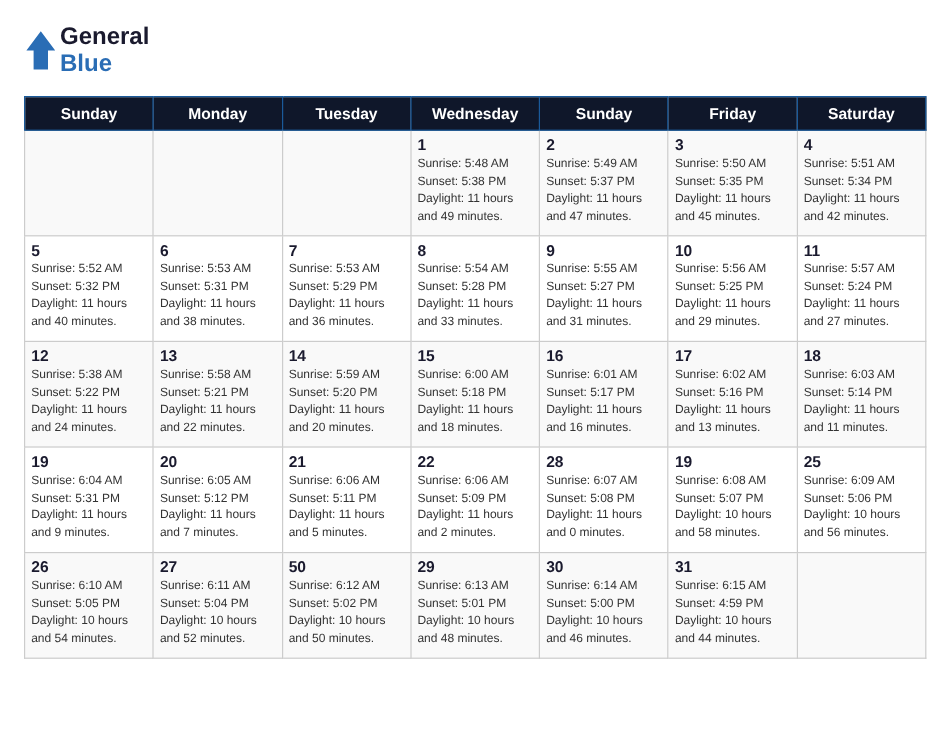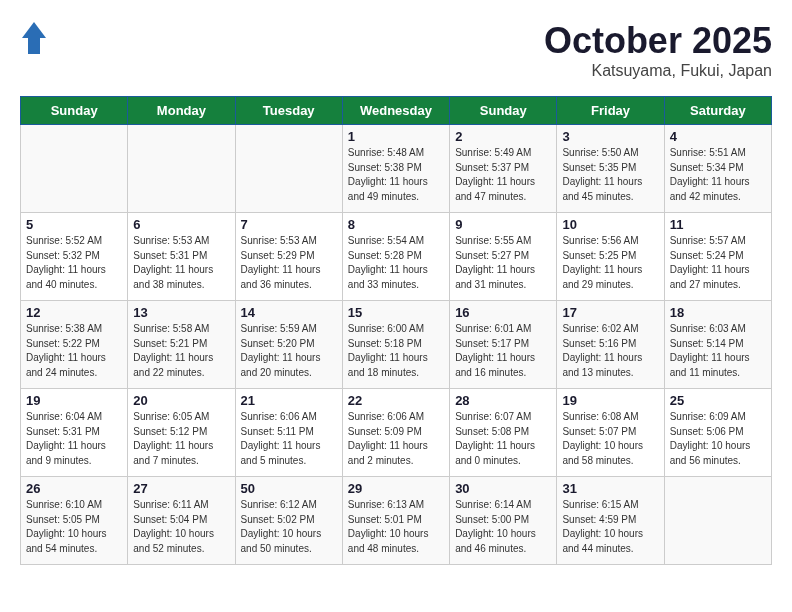--- a/index.html
+++ b/index.html
@@ -33,21 +33,21 @@
       font-size: 16px;
       color: #444;
       font-weight: normal;
     }
     table {
       width: 100%;
       border-collapse: collapse;
       table-layout: fixed;
     }
     thead tr th {
-      background: #15803d;
+      background: #0f172a;
       color: #fff;
       text-align: center;
       padding: 6px 4px;
       font-size: 13px;
       border: 1px solid #1a5a9a;
     }
     tbody tr td {
       border: 1px solid #ccc;
       vertical-align: top;
       padding: 4px 5px;
@@ -90,25 +90,25 @@
 <body>
 
 <div class="header-area">
   <div class="logo">
     <div class="logo-wrapper">
       <div class="logo-icon">
         <svg width="28" height="36" viewBox="0 0 28 36">
           <polygon points="14,2 26,18 20,18 20,34 8,34 8,18 2,18" fill="#2a6db5"></polygon>
         </svg>
       </div>
+      <div>
+        <div style="font-size:20px;font-weight:bold;color:#1a1a2e;line-height:1.1;">General</div>
+        <div style="font-size:20px;font-weight:bold;color:#2a6db5;line-height:1.1;">Blue</div>
+      </div>
     </div>
-  </div>
-  <div class="title-area">
-    <h1>October 2025</h1>
-    <h2>Katsuyama, Fukui, Japan</h2>
   </div>
 </div>
 
 <table>
   <thead>
     <tr>
     <th>Sunday</th>
         <th>Monday</th>
         <th>Tuesday</th>
         <th>Wednesday</th>

